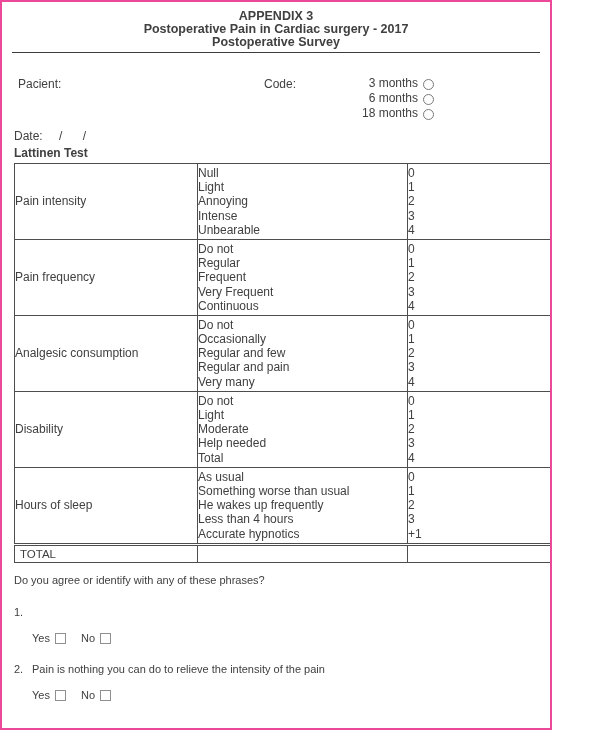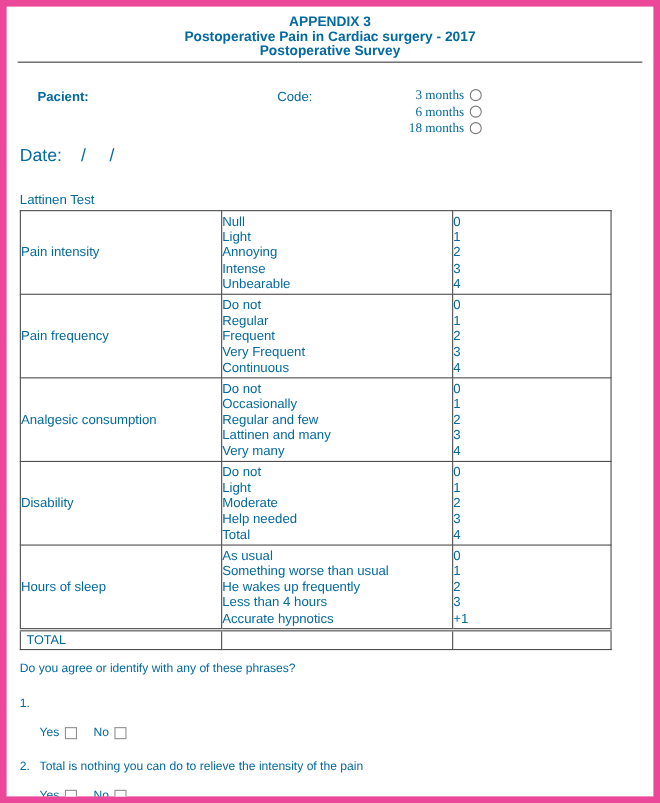--- a/index.html
+++ b/index.html
@@ -1,50 +1,50 @@
 <!DOCTYPE html>
 <html><head>
 <meta charset="utf-8">
 <style>
   * { margin:0; padding:0; box-sizing:border-box; }
   html,body { background:#fff; }
   .page {
     position:relative;
-    width:600px; height:730px;
-    border:6px solid #ec4899;
+    width:552px; height:730px;
+    border:2px solid #ec4899;
     background:#fff;
     font-family:"Liberation Sans", sans-serif;
-    color:#0369a1;
+    color:#404040;
     overflow:hidden;
   }
   
   .header { text-align:center; padding-top:8px; }
   .header div { font-weight:bold; font-size:12.5px; line-height:13px; }
   .header-rule { border:0; border-top:1.5px solid #3d3d3d; margin:3px 10px 0 10px; }
 
   
   .info-row { position:relative; margin:22px 12px 0 12px; height:46px; font-size:12px; }
-  .patient-label { position:absolute; left:16px; top:2px;font-weight:bold; }
-  .code-label { position:absolute; left:234px; top:2px; }
+  .patient-label { position:absolute; left:4px; top:2px; }
+  .code-label { position:absolute; left:250px; top:2px; }
   .months { position:absolute; left:334px; top:0; }
-  .month-row { display:flex; align-items:center; height:15px;font-family:Liberation Serif, serif; }
+  .month-row { display:flex; align-items:flex-end; height:15px; }
   .month-label { display:inline-block; width:70px; text-align:right; }
   .radio {
     display:inline-block; width:11px; height:11px;
     border:1px solid #7a7a7a; border-radius:50%;
     margin-left:5px; background:#fff;
   }
 
   
-  .date-row { margin:8px 12px 0 12px; font-size:16px; height:16px; }
+  .date-row { margin:8px 12px 0 12px; font-size:12px; height:16px; }
   .slash1 { display:inline-block; margin-left:13px; }
   .slash2 { display:inline-block; margin-left:17px; }
 
   
-  .section-title { margin:25px 12px 3px 12px; font-weight:normal; font-size:12px; }
+  .section-title { margin:1px 12px 3px 12px; font-weight:bold; font-size:12px; }
   table.lattinen { border-collapse:collapse; margin-left:12px; width:537px; table-layout:fixed; }
   table.lattinen td { border:1px solid #4d4d4d; font-size:12px; vertical-align:middle; padding:2px 0; }
   td.cat { width:183px; padding-left:5px; }
   td.opts { width:210px; padding-left:8px; }
   td.scores { width:144px; padding-left:6px; }
   .line { height:14.2px; line-height:14.2px; white-space:nowrap; }
   tr.total-row td { border-top:3px double #4d4d4d; height:18px; padding:1px 0 1px 5px; font-size:11.5px; }
 
   
   .questions { margin:11px 12px 0 12px; font-size:11px; }
@@ -132,21 +132,21 @@
           <div class="line">3</div>
           <div class="line">4</div>
         </td>
       </tr>
       <tr>
         <td class="cat">Analgesic consumption</td>
         <td class="opts">
           <div class="line">Do not</div>
           <div class="line">Occasionally</div>
           <div class="line">Regular and few</div>
-          <div class="line">Lattinen and many</div>
+          <div class="line">Regular and pain</div>
           <div class="line">Very many</div>
         </td>
         <td class="scores">
           <div class="line">0</div>
           <div class="line">1</div>
           <div class="line">2</div>
           <div class="line">3</div>
           <div class="line">4</div>
         </td>
       </tr>
@@ -200,21 +200,21 @@
     </div>
     <div class="yesno">
       <span>Yes</span>
       <span class="checkbox"></span>
       <span class="no-label">No</span>
       <span class="checkbox"></span>
     </div>
 
     <div class="question">
       <span class="q-num">2.</span>
-      <span>Total is nothing you can do to relieve the intensity of the pain</span>
+      <span>Pain is nothing you can do to relieve the intensity of the pain</span>
     </div>
     <div class="yesno">
       <span>Yes</span>
       <span class="checkbox"></span>
       <span class="no-label">No</span>
       <span class="checkbox"></span>
     </div>
 
   </div>
 

